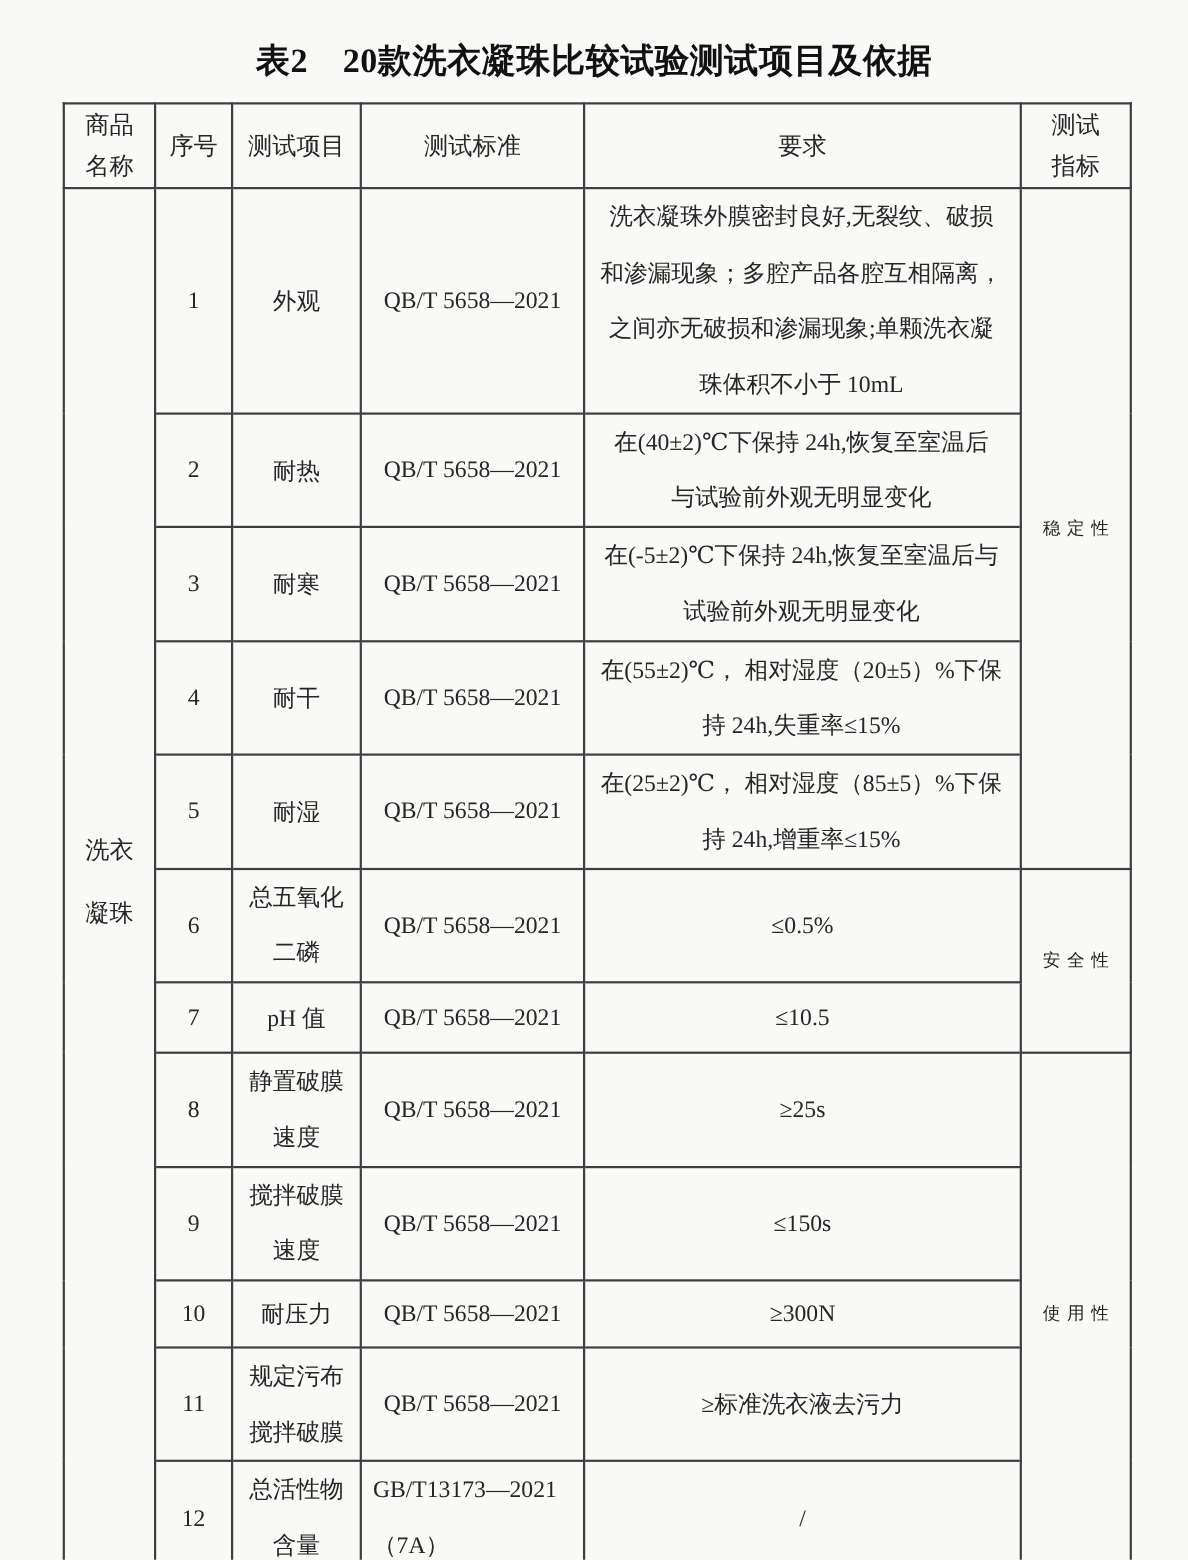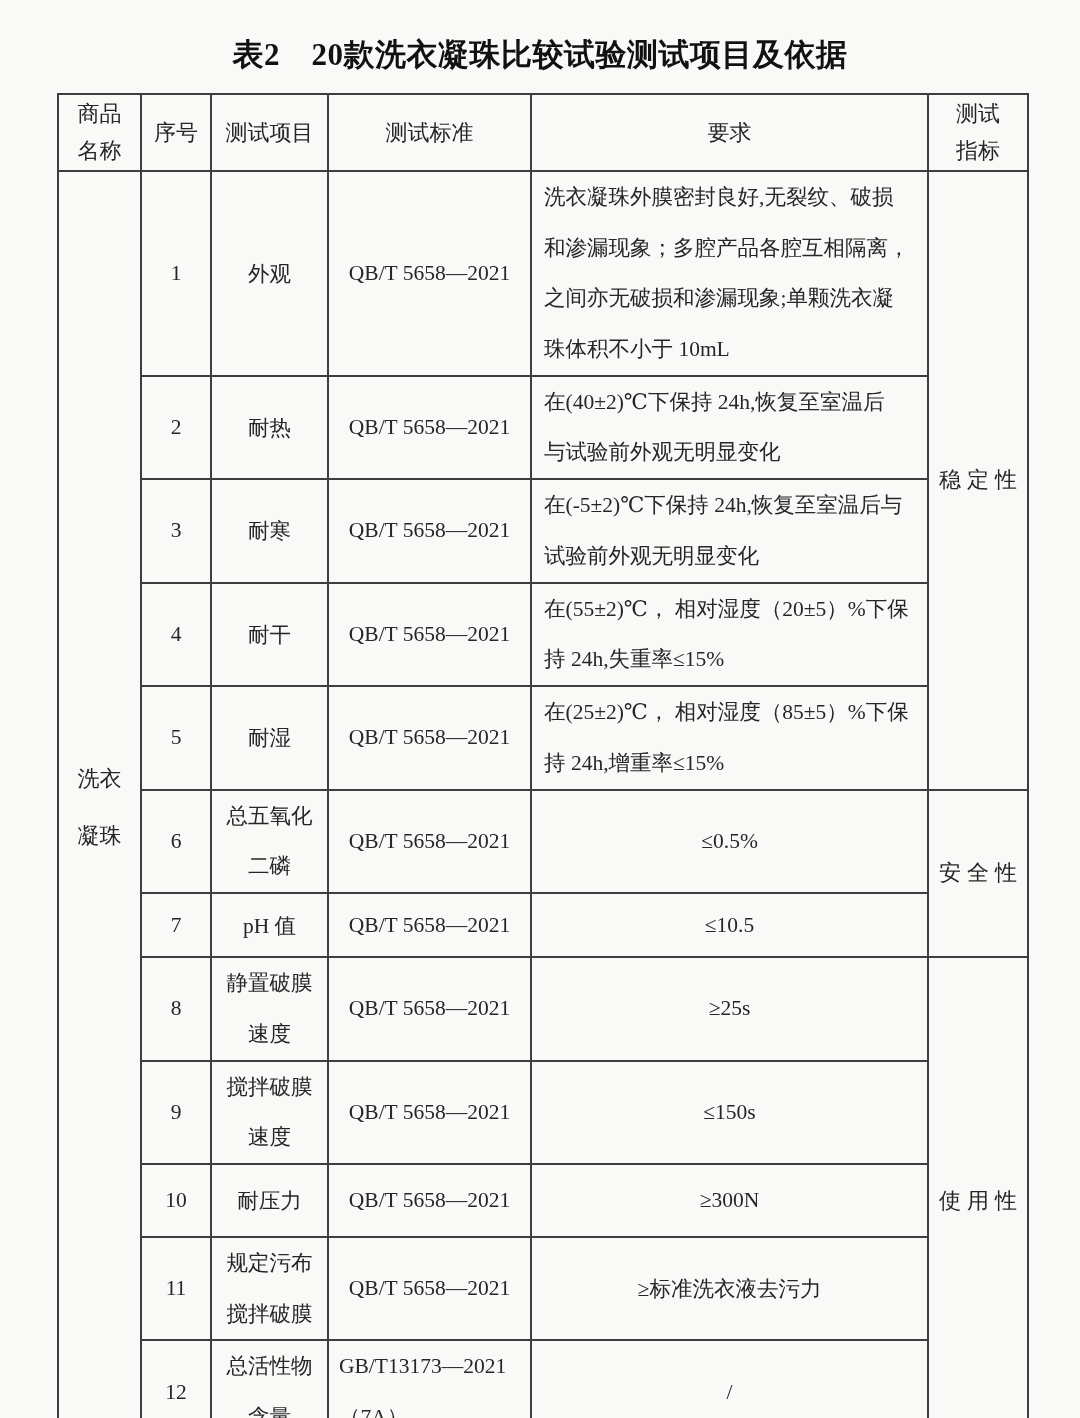--- a/index.html
+++ b/index.html
@@ -43,34 +43,34 @@
     overflow: hidden;
   }
   thead th {
     line-height: 1.7;
     font-size: 22px;
   }
   tr.rh-hd  { height: 72px;  }
   tr.rh-xl  { height: 203px; }
   tr.rh-md  { height: 102px; }
   tr.rh-sm  { height: 64px;  }
-  tr.rh-xs  { height: 73px;  }
+  tr.rh-xs  { height: 61px;  }
   td.cell-multiline { line-height: 2.36; margin-top: 28px; }
   td.req-left {
-    text-align: left;
+    text-align: center;
     padding: 0 14px 0 12px;
     line-height: 2.36;
   }
   td.std-left {
     text-align: left;
     padding: 0 6px 0 10px;
     line-height: 2.36;
   }
   td.product-cell { line-height: 2.6; font-size: 22px; }
-  td.indicator-cell { font-size: 22px; letter-spacing: 6px; padding-left: 6px; }
+  td.indicator-cell { font-size: 16px; letter-spacing: 6px; padding-left: 6px; }
 </style>
 </head>
 <body>
 
 <div class="title">表2　20款洗衣凝珠比较试验测试项目及依据</div>
 
 <table class="main">
   <colgroup>
     <col style="width:83px">
     <col style="width:70px">

